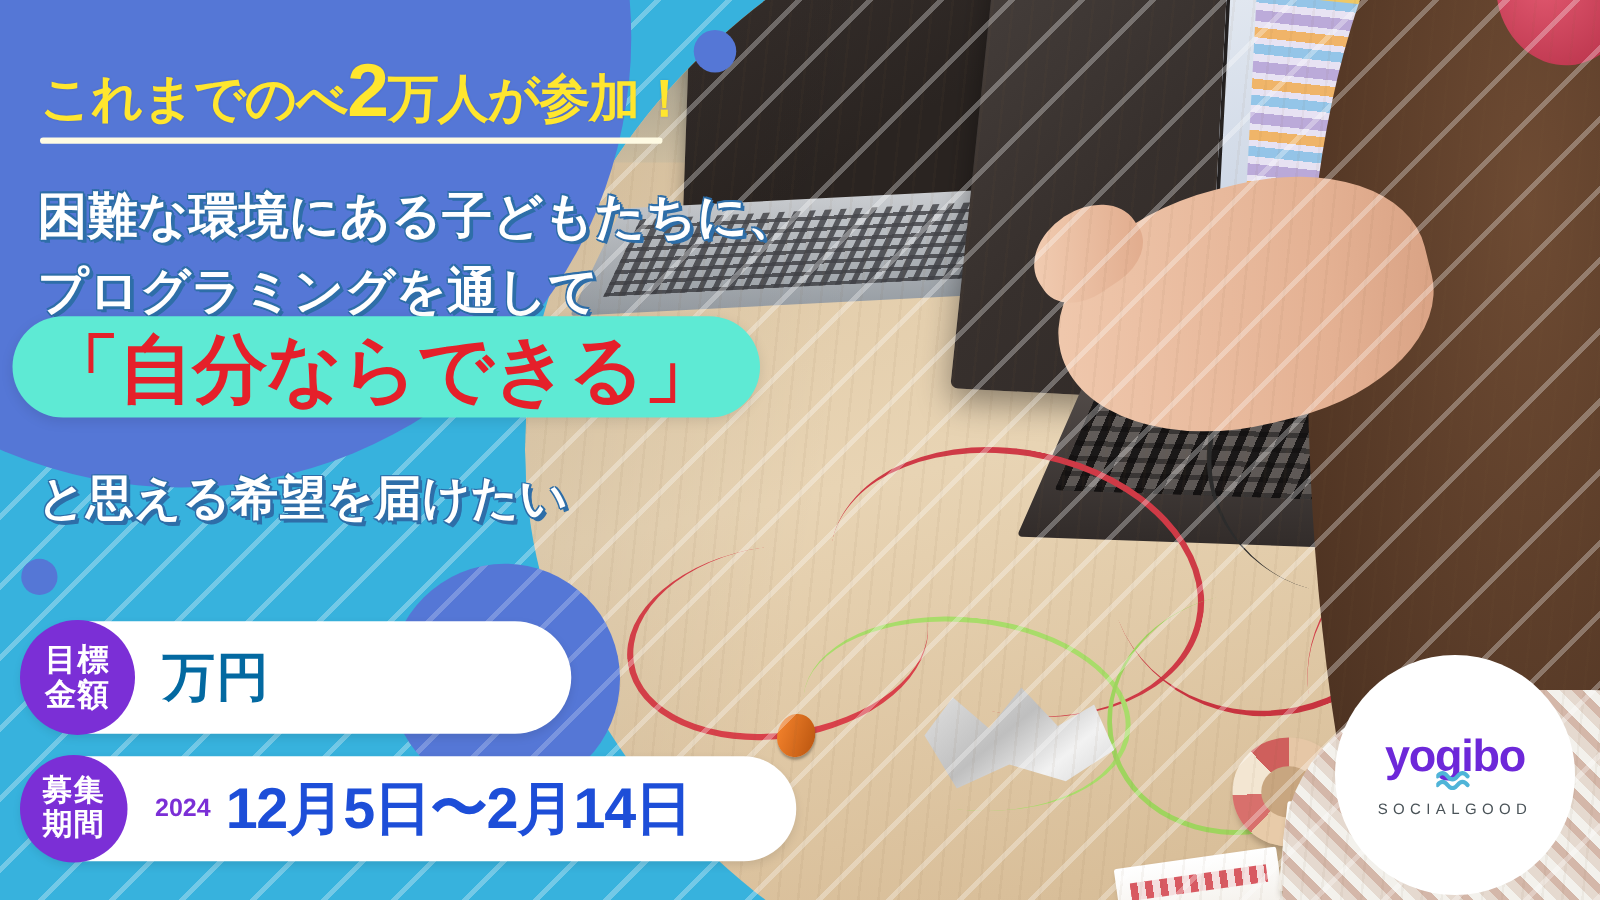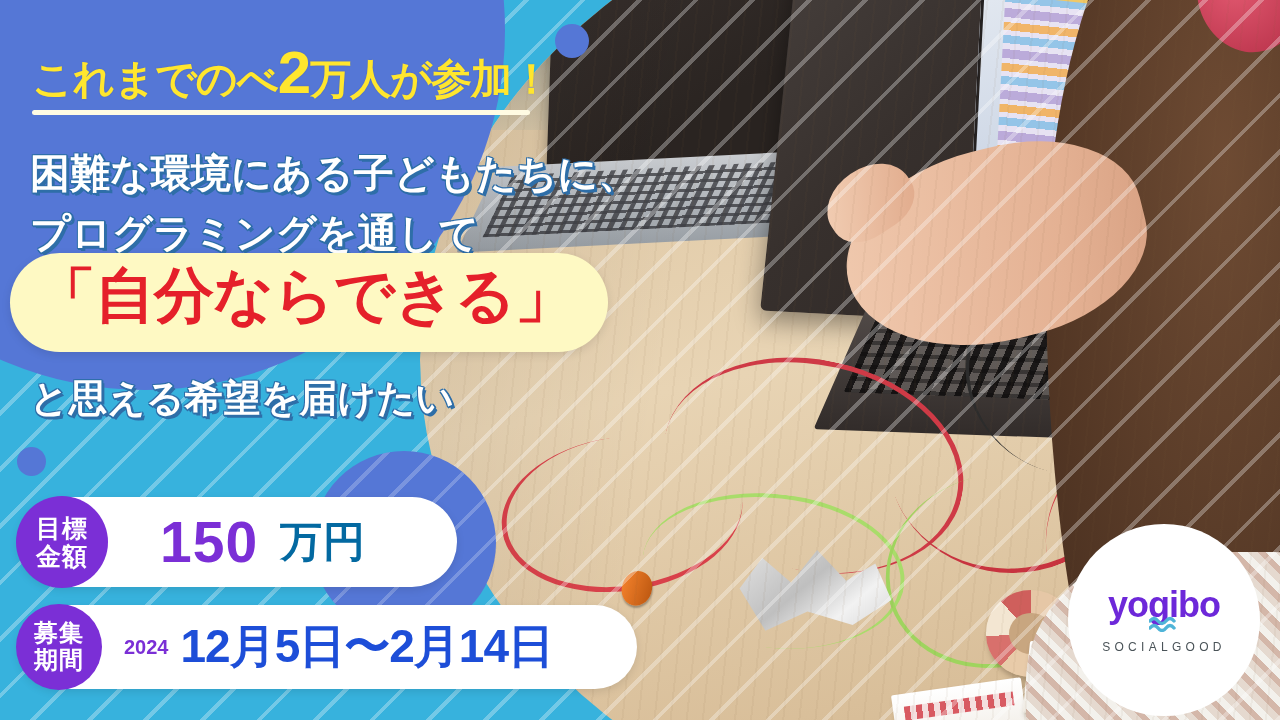--- a/index.html
+++ b/index.html
@@ -282,23 +282,23 @@
     line-height:1.45; white-space:nowrap;
     text-shadow:
       3px 3px 0 #2e6ea8, -1px -1px 0 #2e6ea8,
       1px -1px 0 #2e6ea8, -1px 1px 0 #2e6ea8,
       0 2px 0 #2e6ea8, 2px 0 0 #2e6ea8;
   }
   .lead div + div{ margin-top:2px; }
 
   .pill-quote{
     position:absolute; left:10px; top:253px;
-    background:#fef9c3;
+    background:#5eead4;
     border-radius:56px;
-    padding:6px 34px 20px 26px;
+    padding:6px 34px 2px 26px;
     box-shadow:0 3px 10px rgba(0,0,0,.10);
   }
   .pill-quote span{
     font-size:60px; font-weight:700; color:#e5202a;
     letter-spacing:-1px; white-space:nowrap;
     line-height:1.22;
   }
 
   .tail{
     position:absolute; left:30px; top:373px;
@@ -461,21 +461,20 @@
     <span>「自分ならできる」</span>
   </div>
 
   <div class="tail">と思える希望を届けたい</div>
 
   <div class="info info-amount">
     <div class="badge">
       <span>目標</span>
       <span>金額</span>
     </div>
-    <span class="val">150</span>
     <span class="unit">万円</span>
   </div>
 
   <div class="info info-period">
     <div class="badge">
       <span>募集</span>
       <span>期間</span>
     </div>
     <span class="year">2024</span>
     <span class="range">12月5日〜2月14日</span>

